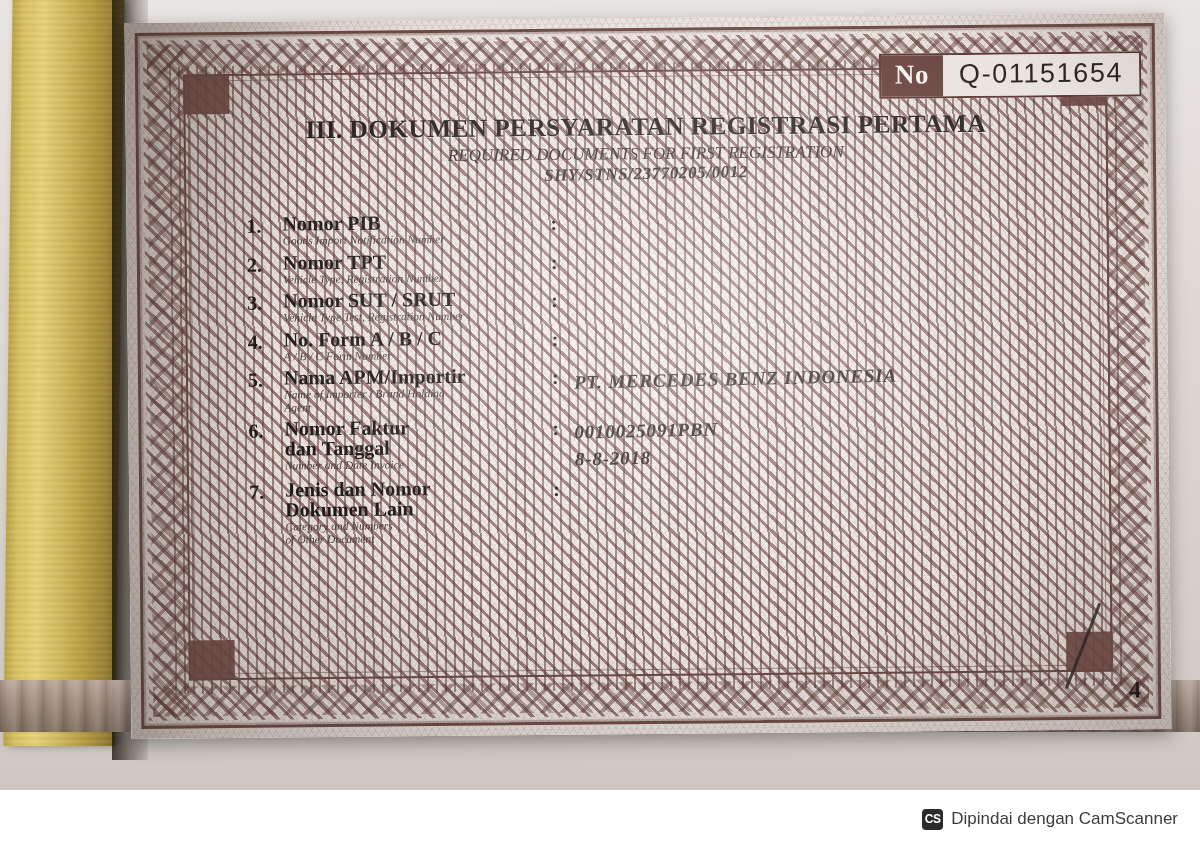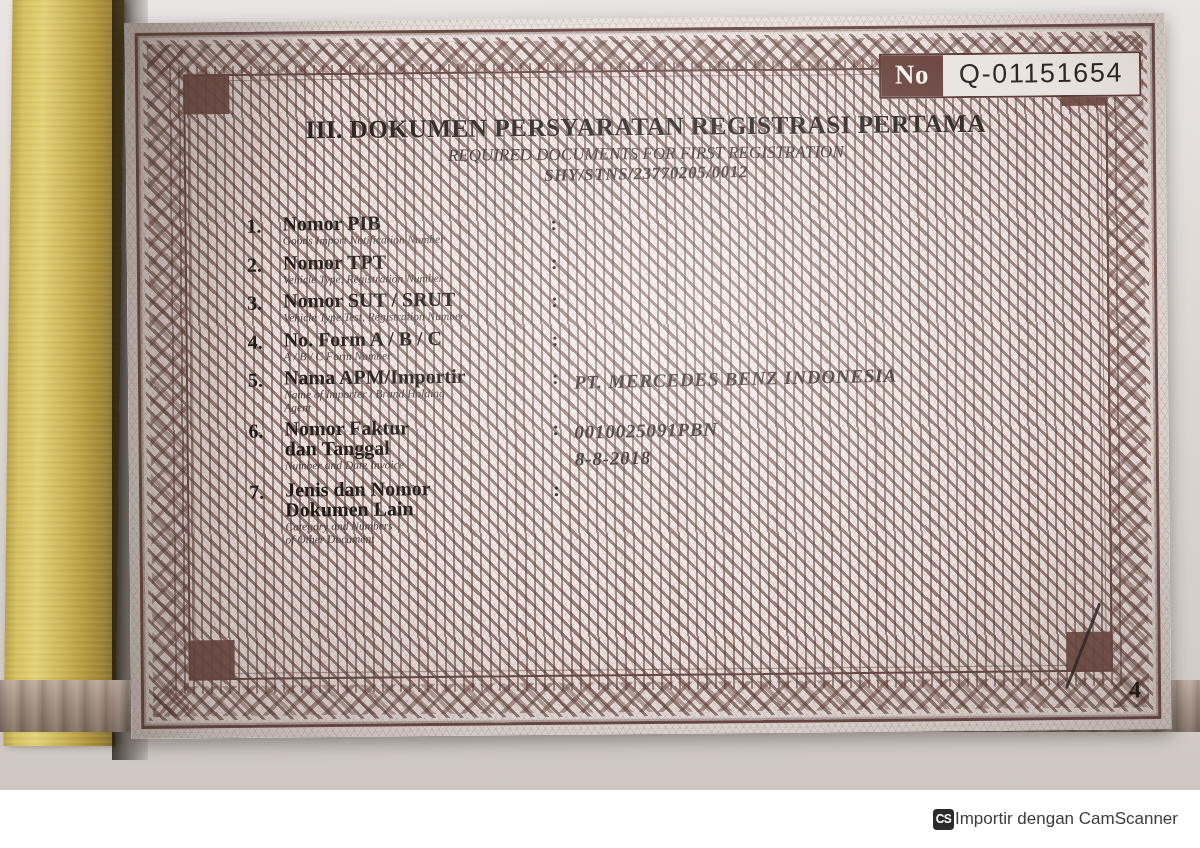--- a/index.html
+++ b/index.html
@@ -361,21 +361,21 @@
     height: 21px;
     background: #2b2b2b;
     color: #ffffff;
     border-radius: 4px;
     font-family: "Liberation Sans", sans-serif;
     font-weight: bold;
     font-size: 12px;
     display: flex;
     align-items: center;
     justify-content: center;
-    margin-right: 1px;
+    margin-right: 8px;
     letter-spacing: -0.5px;
   }
   #cs-text {
     font-family: "Liberation Sans", sans-serif;
     font-size: 17px;
     color: #3c3c3c;
   }
 </style>
 </head>
 <body>
@@ -496,16 +496,16 @@
 
       <div id="pen-stroke"></div>
       <div id="page-number">4</div>
 
       <div id="cert-vignette"></div>
     </div>
   </div>
 
   <div id="footer">
     <div id="cs-badge">CS</div>
-    <div id="cs-text">Importir dengan CamScanner</div>
+    <div id="cs-text">Dipindai dengan CamScanner</div>
   </div>
 
 </div>
 
 </body></html>

